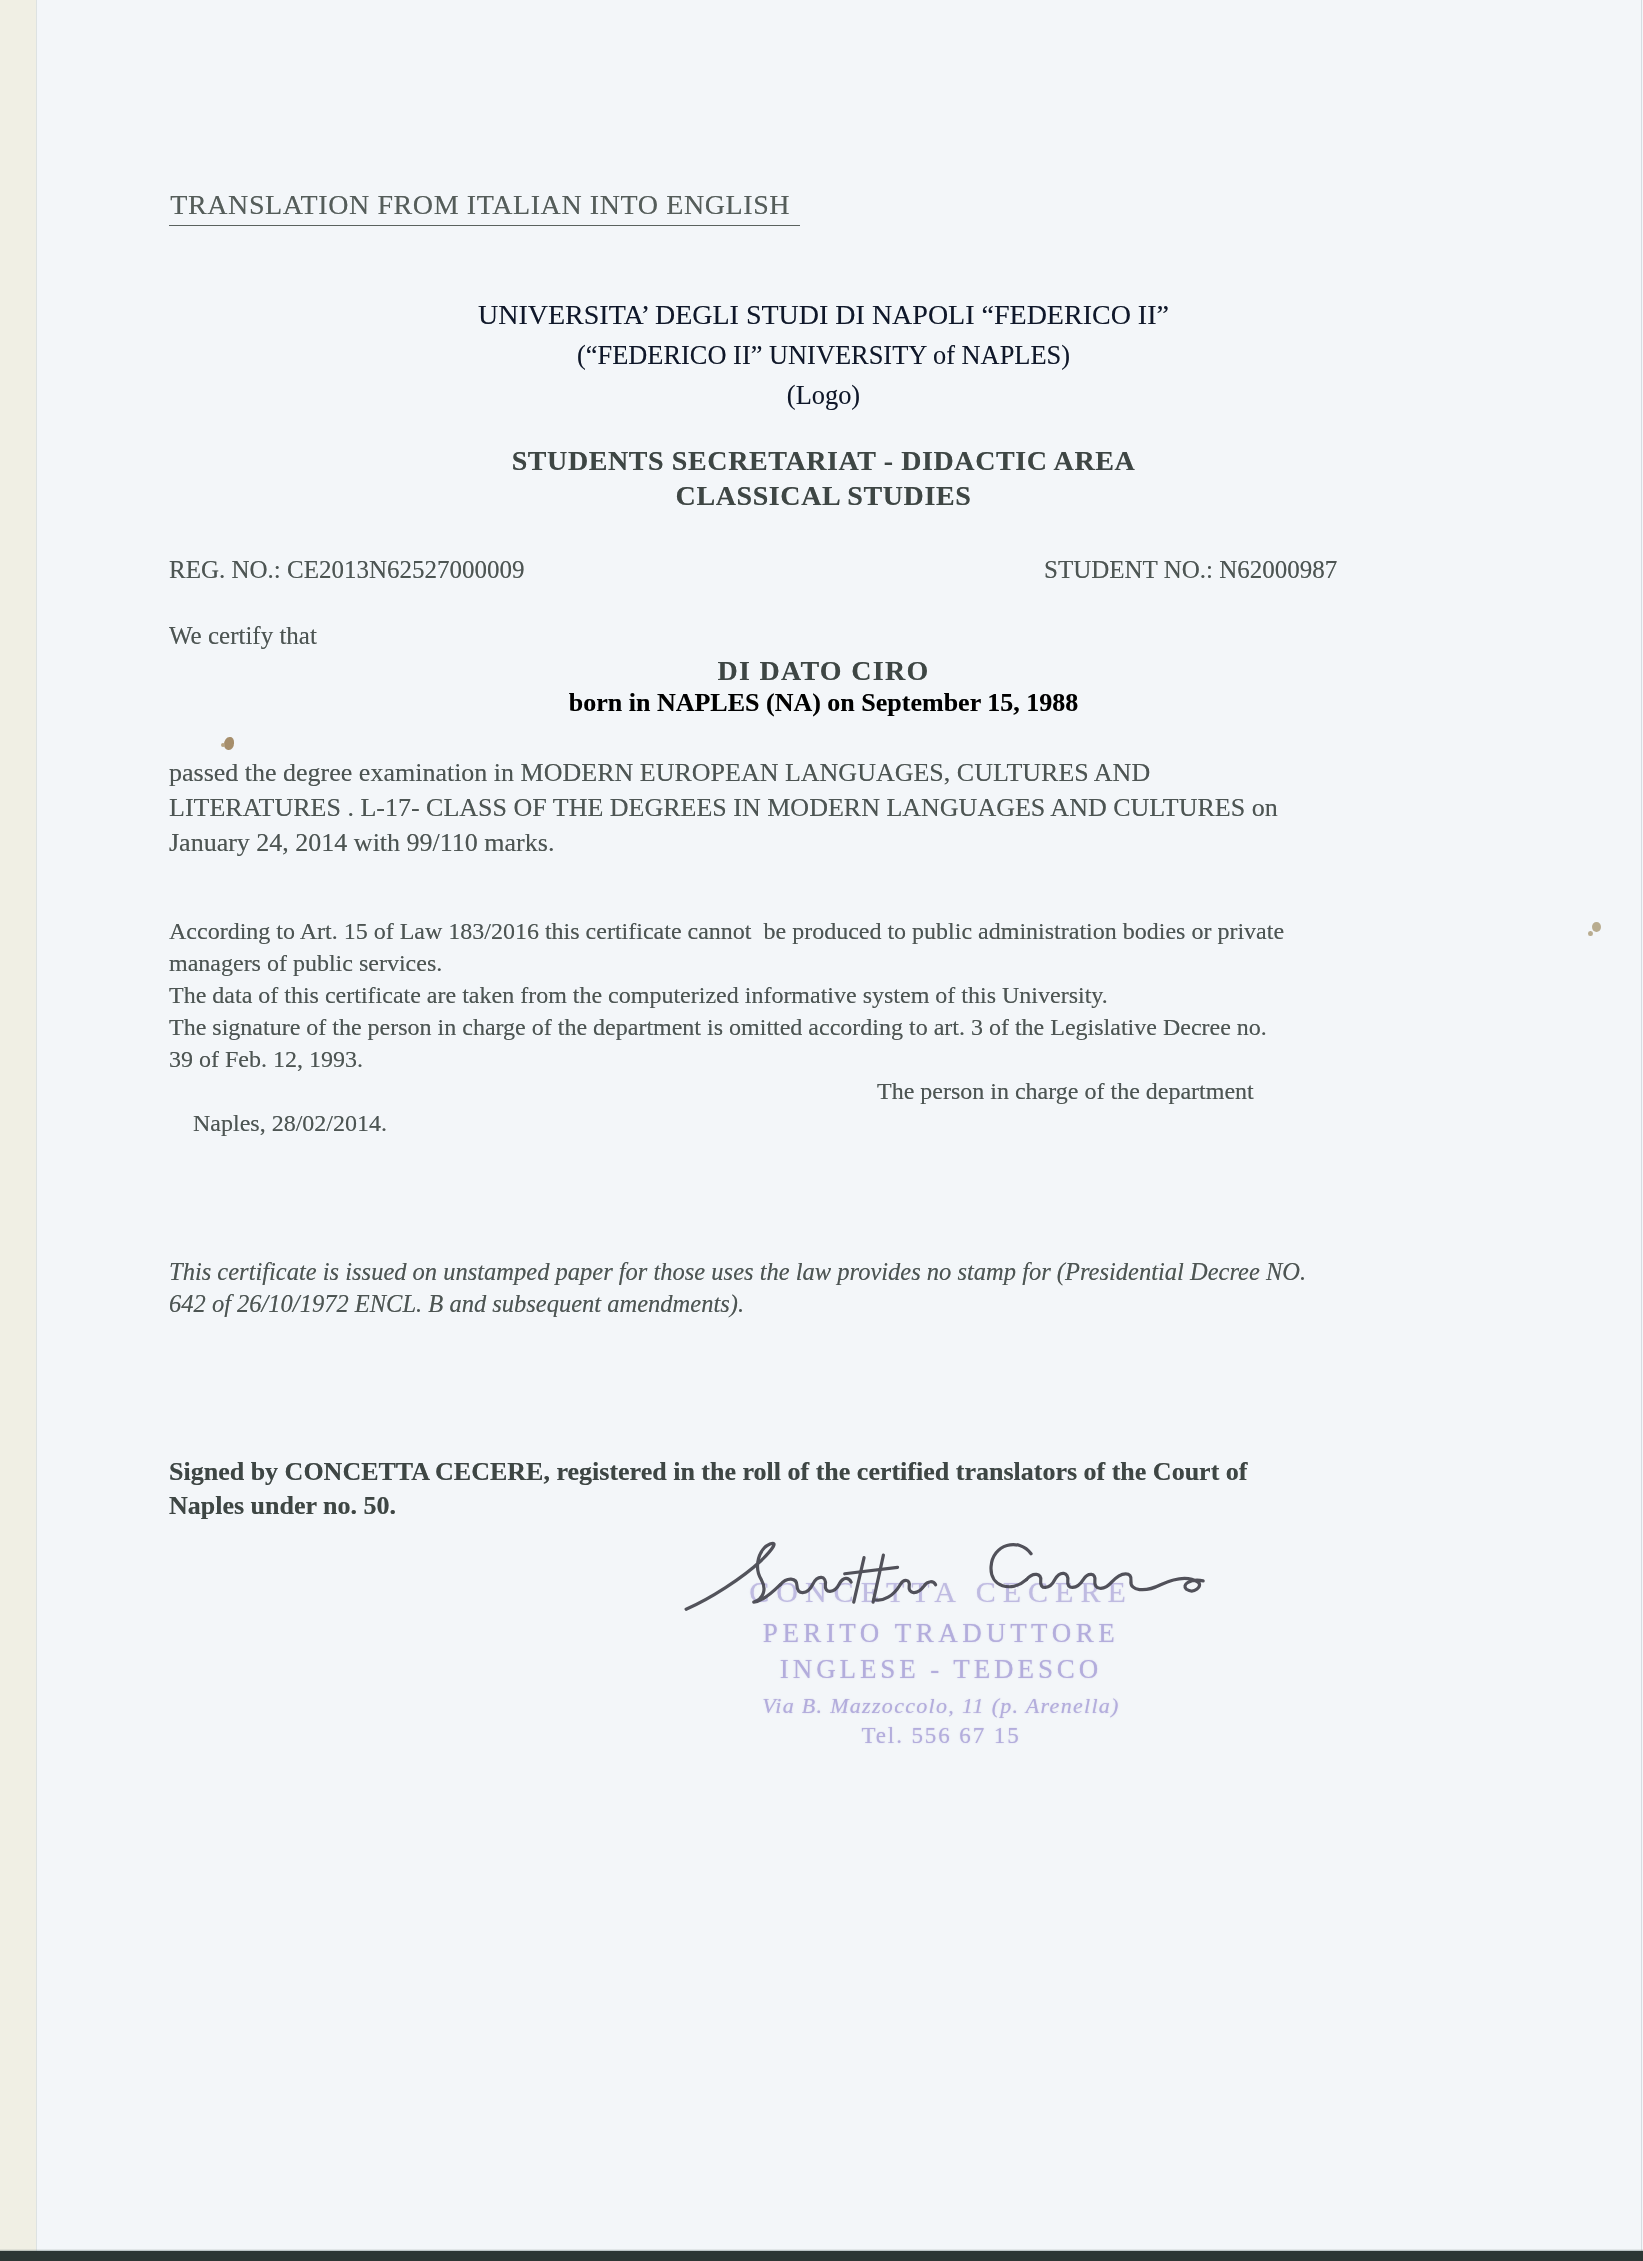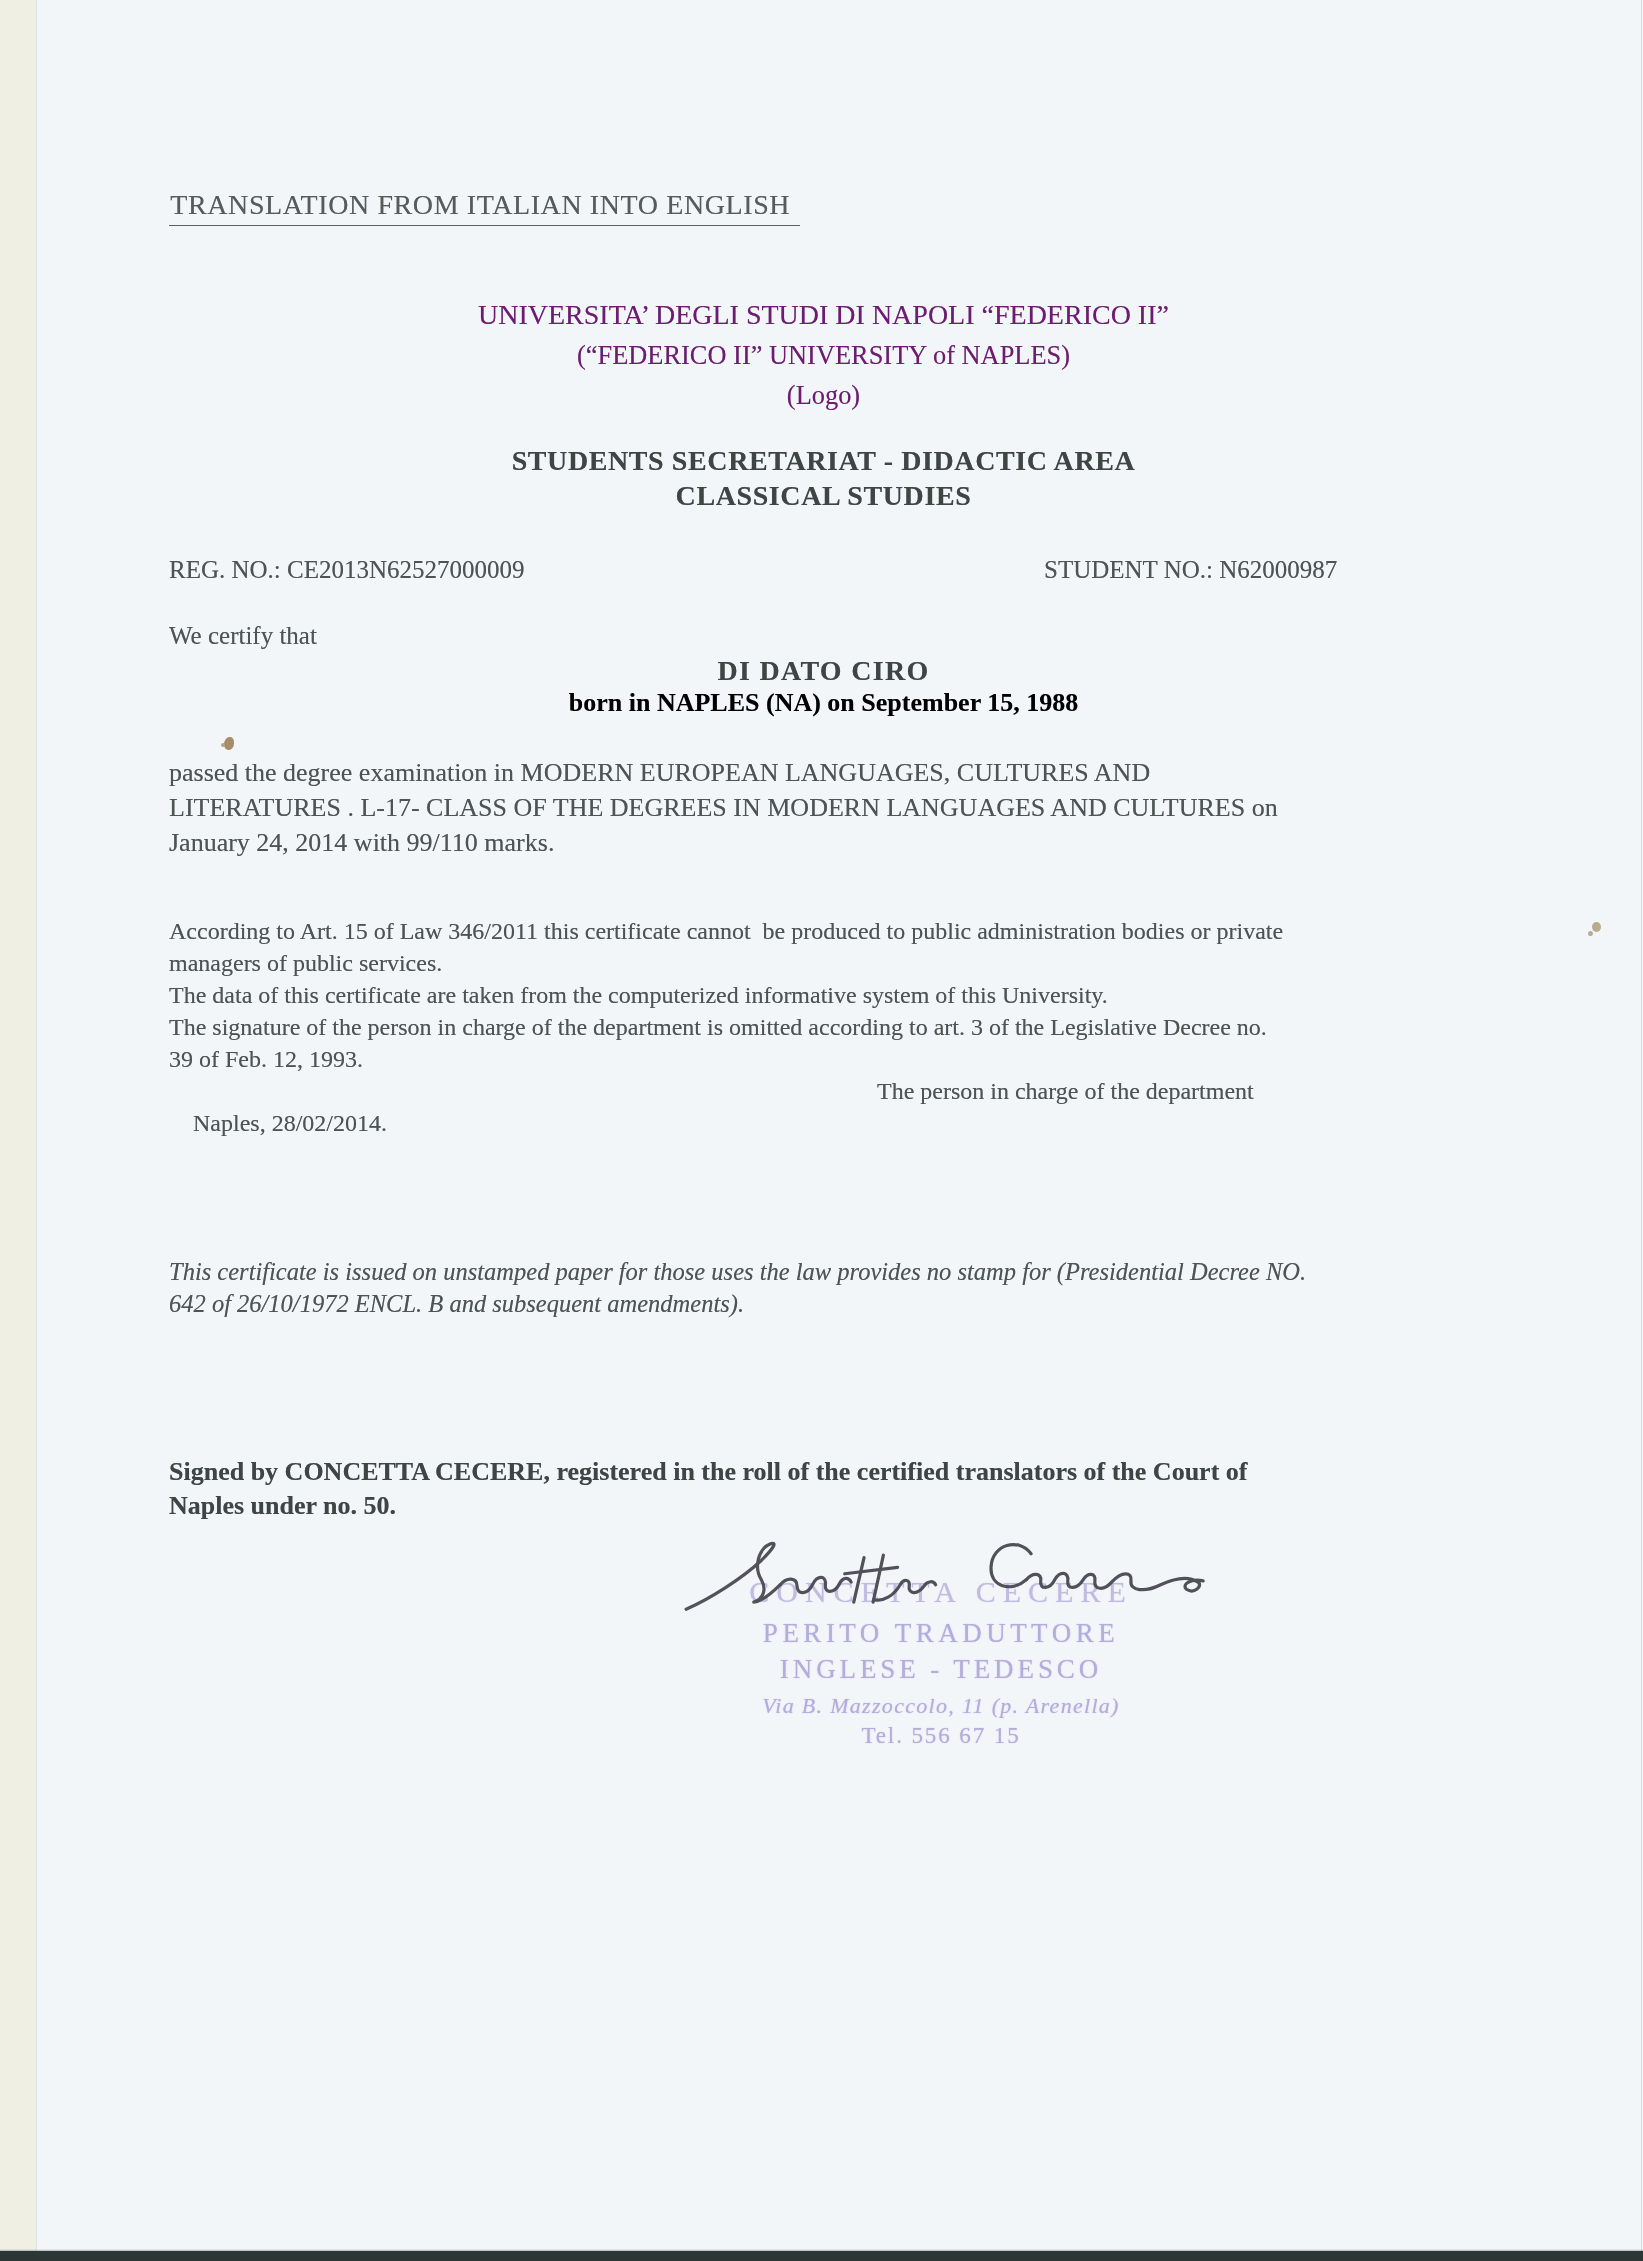--- a/index.html
+++ b/index.html
@@ -25,21 +25,21 @@
   .speck-b i { position:absolute; display:block; background:#9a8558; border-radius:50%; }
 
   
   .doc-title {
     left:169px; top:189px;
     font-size:28px; letter-spacing:0.6px; color:#555d5a;
     border-bottom:1.9px solid #5a625f; padding:0 10.3px 3.9px 1.3px;
     display:inline-block;
   }
   .center-block { left:169px; width:1309px; text-align:center; }
-  .uni { top:295px; line-height:40px; font-size:28px; color:#701a75; }
+  .uni { top:295px; line-height:40px; font-size:28px; color:#0f172a; }
   .uni .sub { font-size:26.4px; }
   .dept { top:443px; line-height:35px; font-size:28px; font-weight:bold; letter-spacing:0.6px; color:#3e4644; }
   .reg  { left:169px; top:556px; font-size:25px; }
   .stud { left:1044px; top:556px; font-size:25px; }
   .certify-intro { left:169px; top:622px; font-size:25px; }
   .person-name { top:655px; font-size:28px; font-weight:bold; letter-spacing:1.3px; color:#3e4644; }
   .person-birth { top:688px; font-size:26px; font-weight:bold; color:#000000; }
   .certify-body { left:169px; top:755px; font-size:26px; line-height:35px; }
   .legal { left:169px; top:915px; font-size:24px; line-height:32px; }
   .legal-last { position:relative; }
@@ -90,21 +90,21 @@
 <div class="abs center-block person-name ln fuzz">DI DATO CIRO</div>
 <div class="abs center-block person-birth ln fuzz">born in NAPLES (NA) on September 15, 1988</div>
 
 <div class="abs certify-body fuzz">
   <div class="ln">passed the degree examination in MODERN EUROPEAN LANGUAGES, CULTURES AND</div>
   <div class="ln">LITERATURES . L-17- CLASS OF THE DEGREES IN MODERN LANGUAGES AND CULTURES on</div>
   <div class="ln">January 24, 2014 with 99/110 marks.</div>
 </div>
 
 <div class="abs legal fuzz">
-  <div class="ln">According to Art. 15 of Law 346/2011 this certificate cannot  be produced to public administration bodies or private</div>
+  <div class="ln">According to Art. 15 of Law 183/2016 this certificate cannot  be produced to public administration bodies or private</div>
   <div class="ln">managers of public services.</div>
   <div class="ln">The data of this certificate are taken from the computerized informative system of this University.</div>
   <div class="ln">The signature of the person in charge of the department is omitted according to art. 3 of the Legislative Decree no.</div>
   <div class="ln">39 of Feb. 12, 1993.</div>
   <div class="ln legal-last">
     <span>Naples, 28/02/2014.</span>
     <span class="signatory ln">The person in charge of the department</span>
   </div>
 </div>
 

